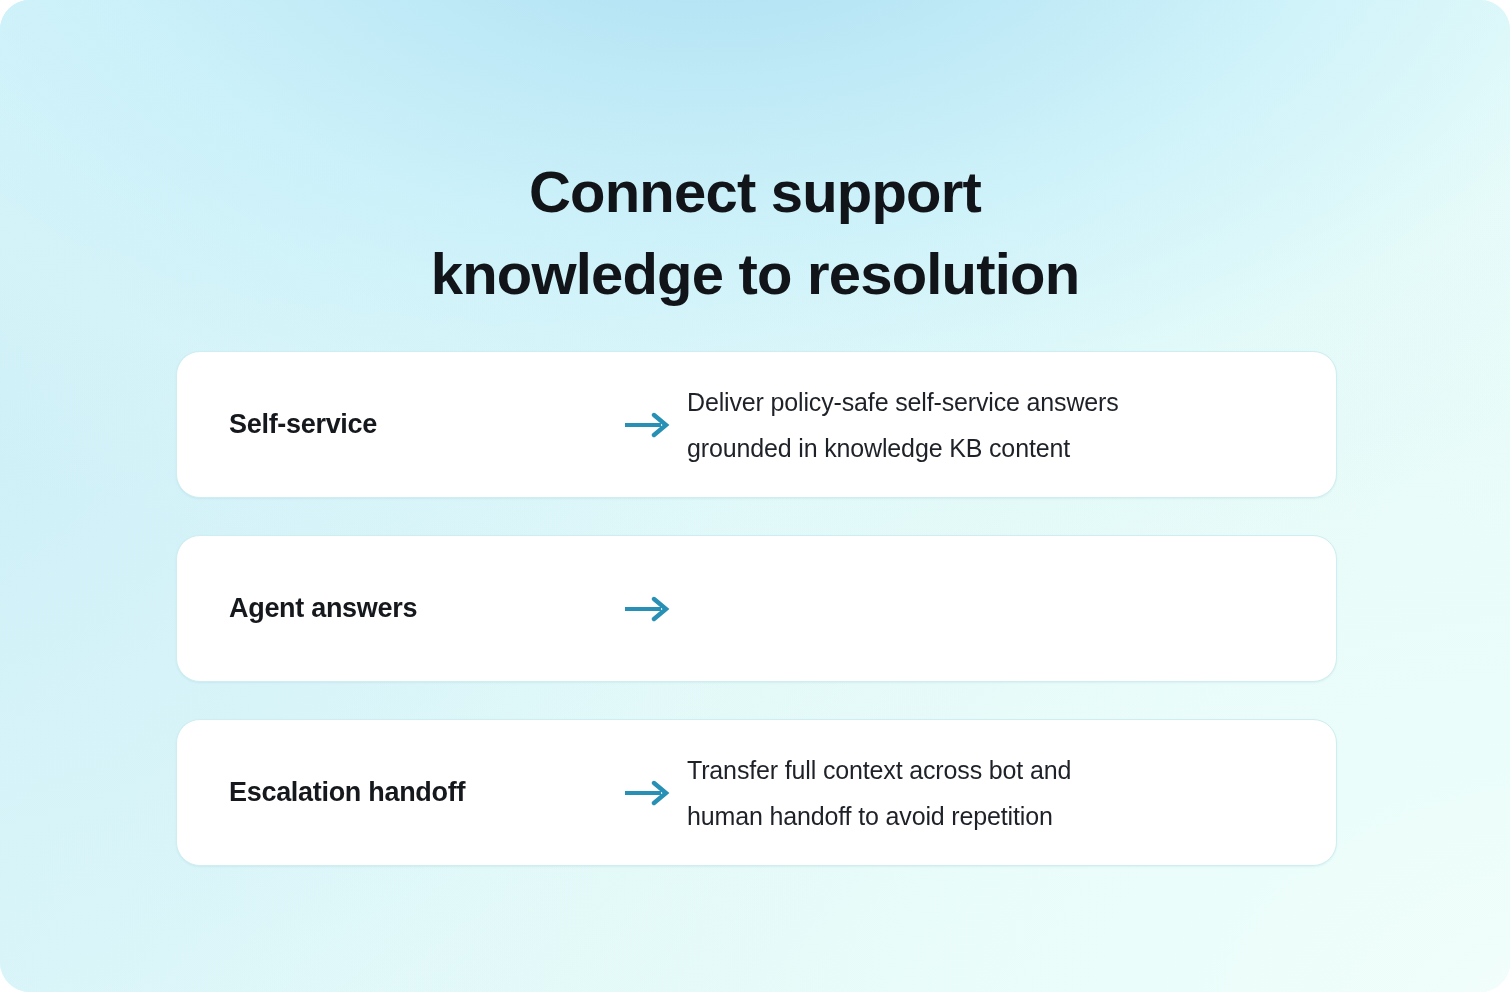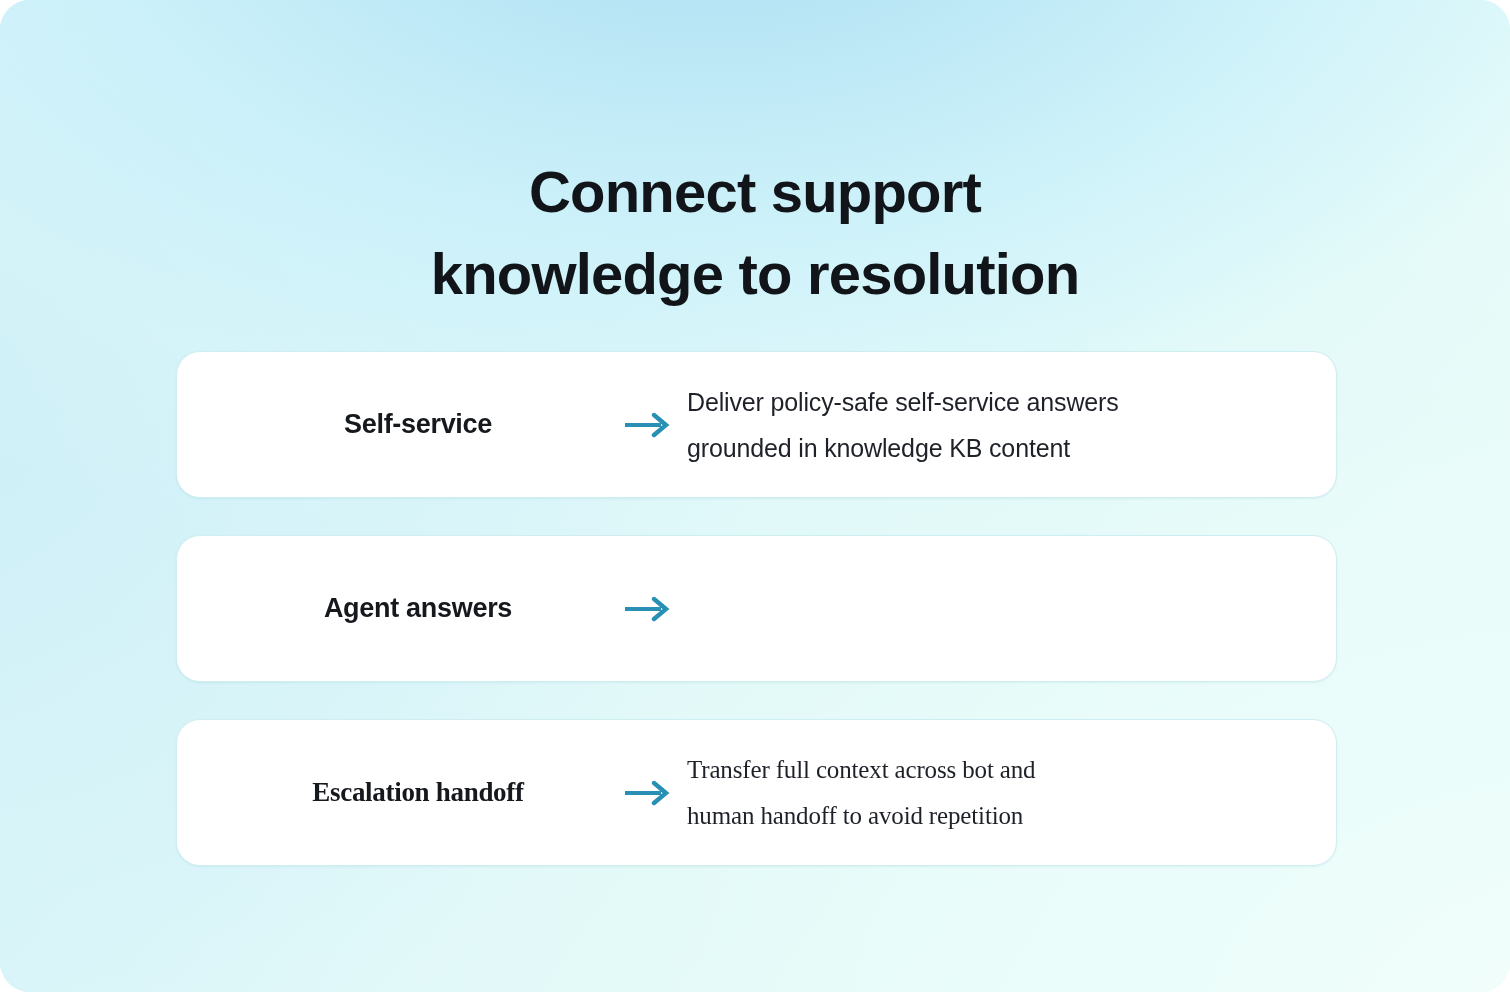--- a/index.html
+++ b/index.html
@@ -67,32 +67,31 @@
     box-sizing: border-box;
     height: 147px;
     background: #ffffff;
     border: 1px solid #cfeef2;
     border-radius: 24px;
     box-shadow: 0 1px 2px rgba(80, 150, 165, 0.10);
     display: flex;
     align-items: center;
     margin-bottom: 37px;
   }
-  .card:last-child { margin-bottom: 16px; font-family: Liberation Serif, serif; }
+  .card:last-child { margin-bottom: 16px; }
 
   .card-label {
     flex: 0 0 auto;
     width: 430px;
     padding-left: 52px;
     box-sizing: border-box;
     color: #15181c;
     font-size: 27px;
     font-weight: 700;
     letter-spacing: -0.3px;
-    text-align: center;
   }
 
   .card-arrow {
     flex: 0 0 auto;
     width: 80px;
     display: flex;
     align-items: center;
     justify-content: center;
   }
   .card-arrow svg { display: block; }

